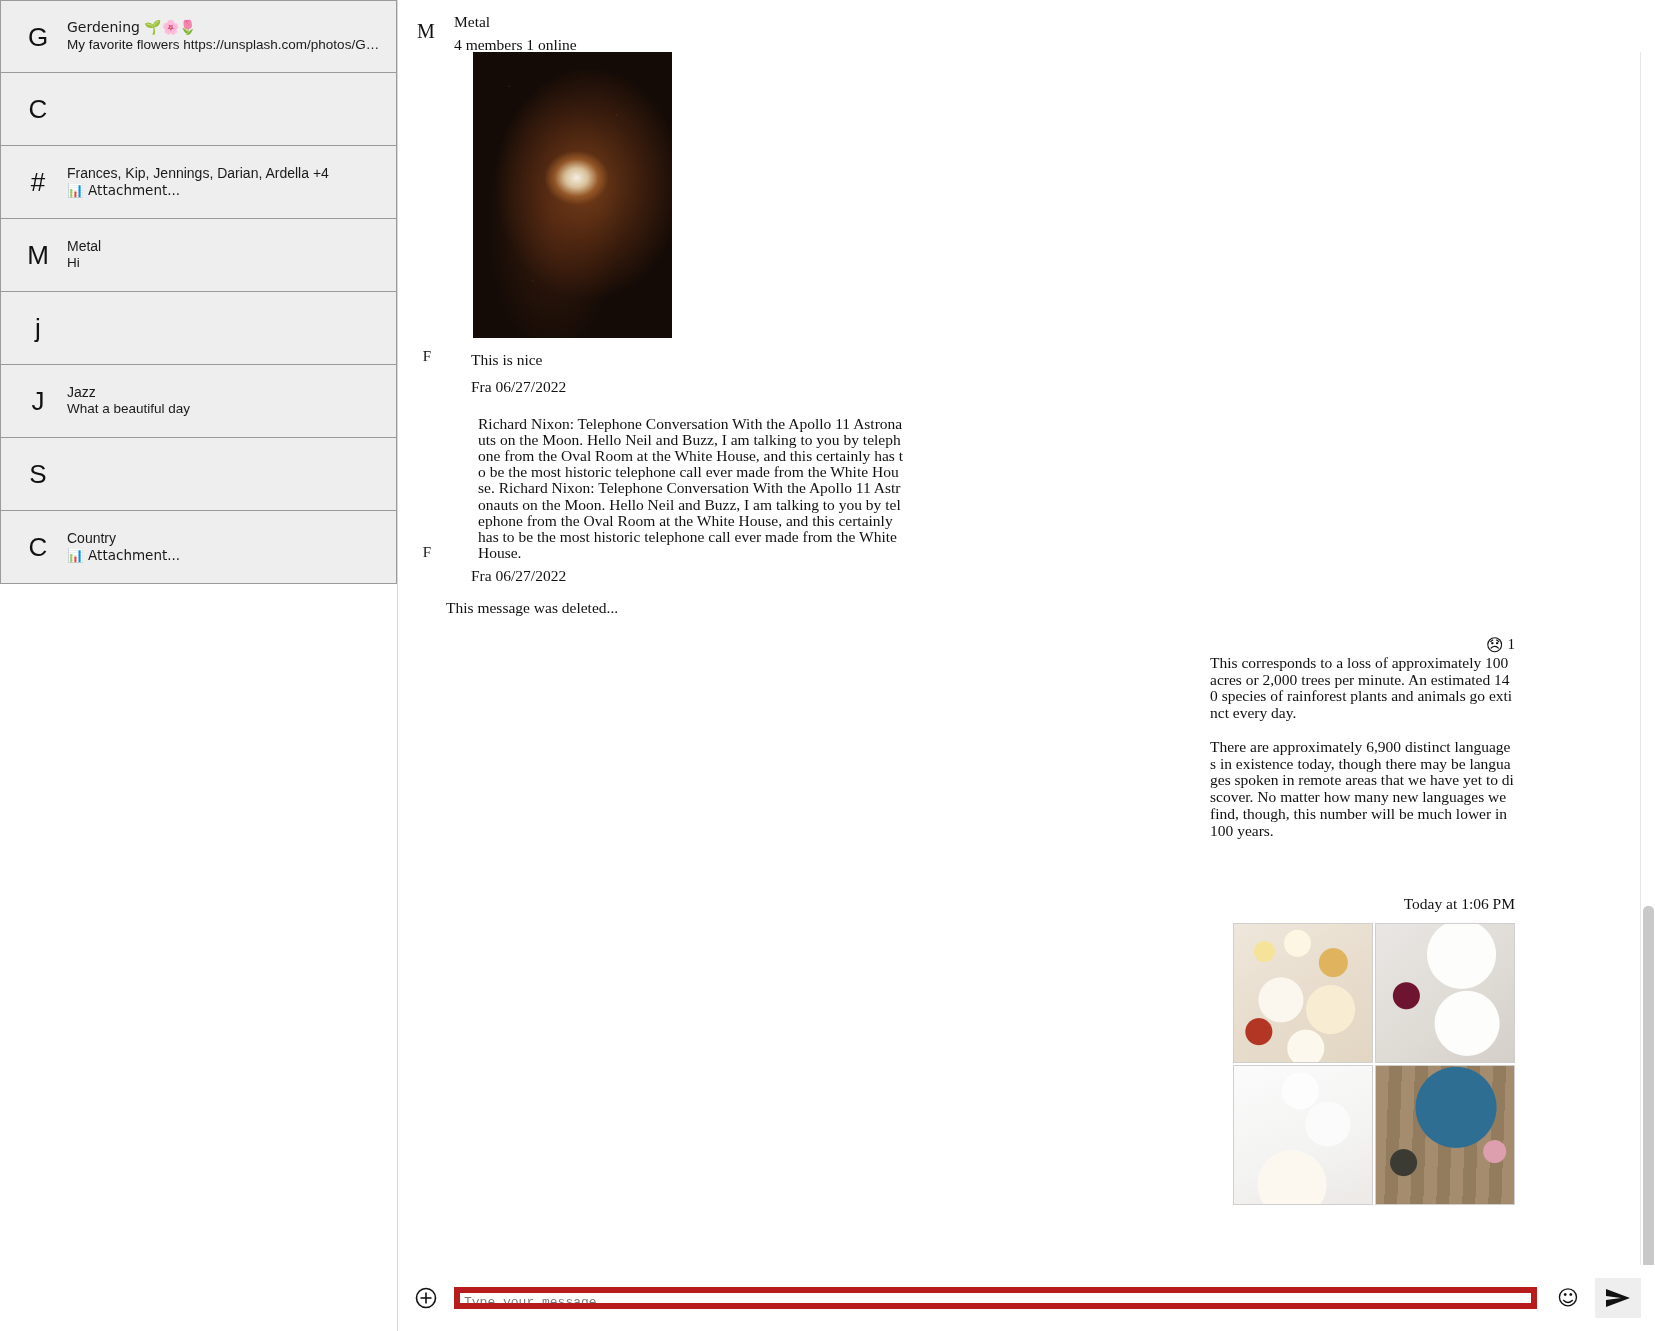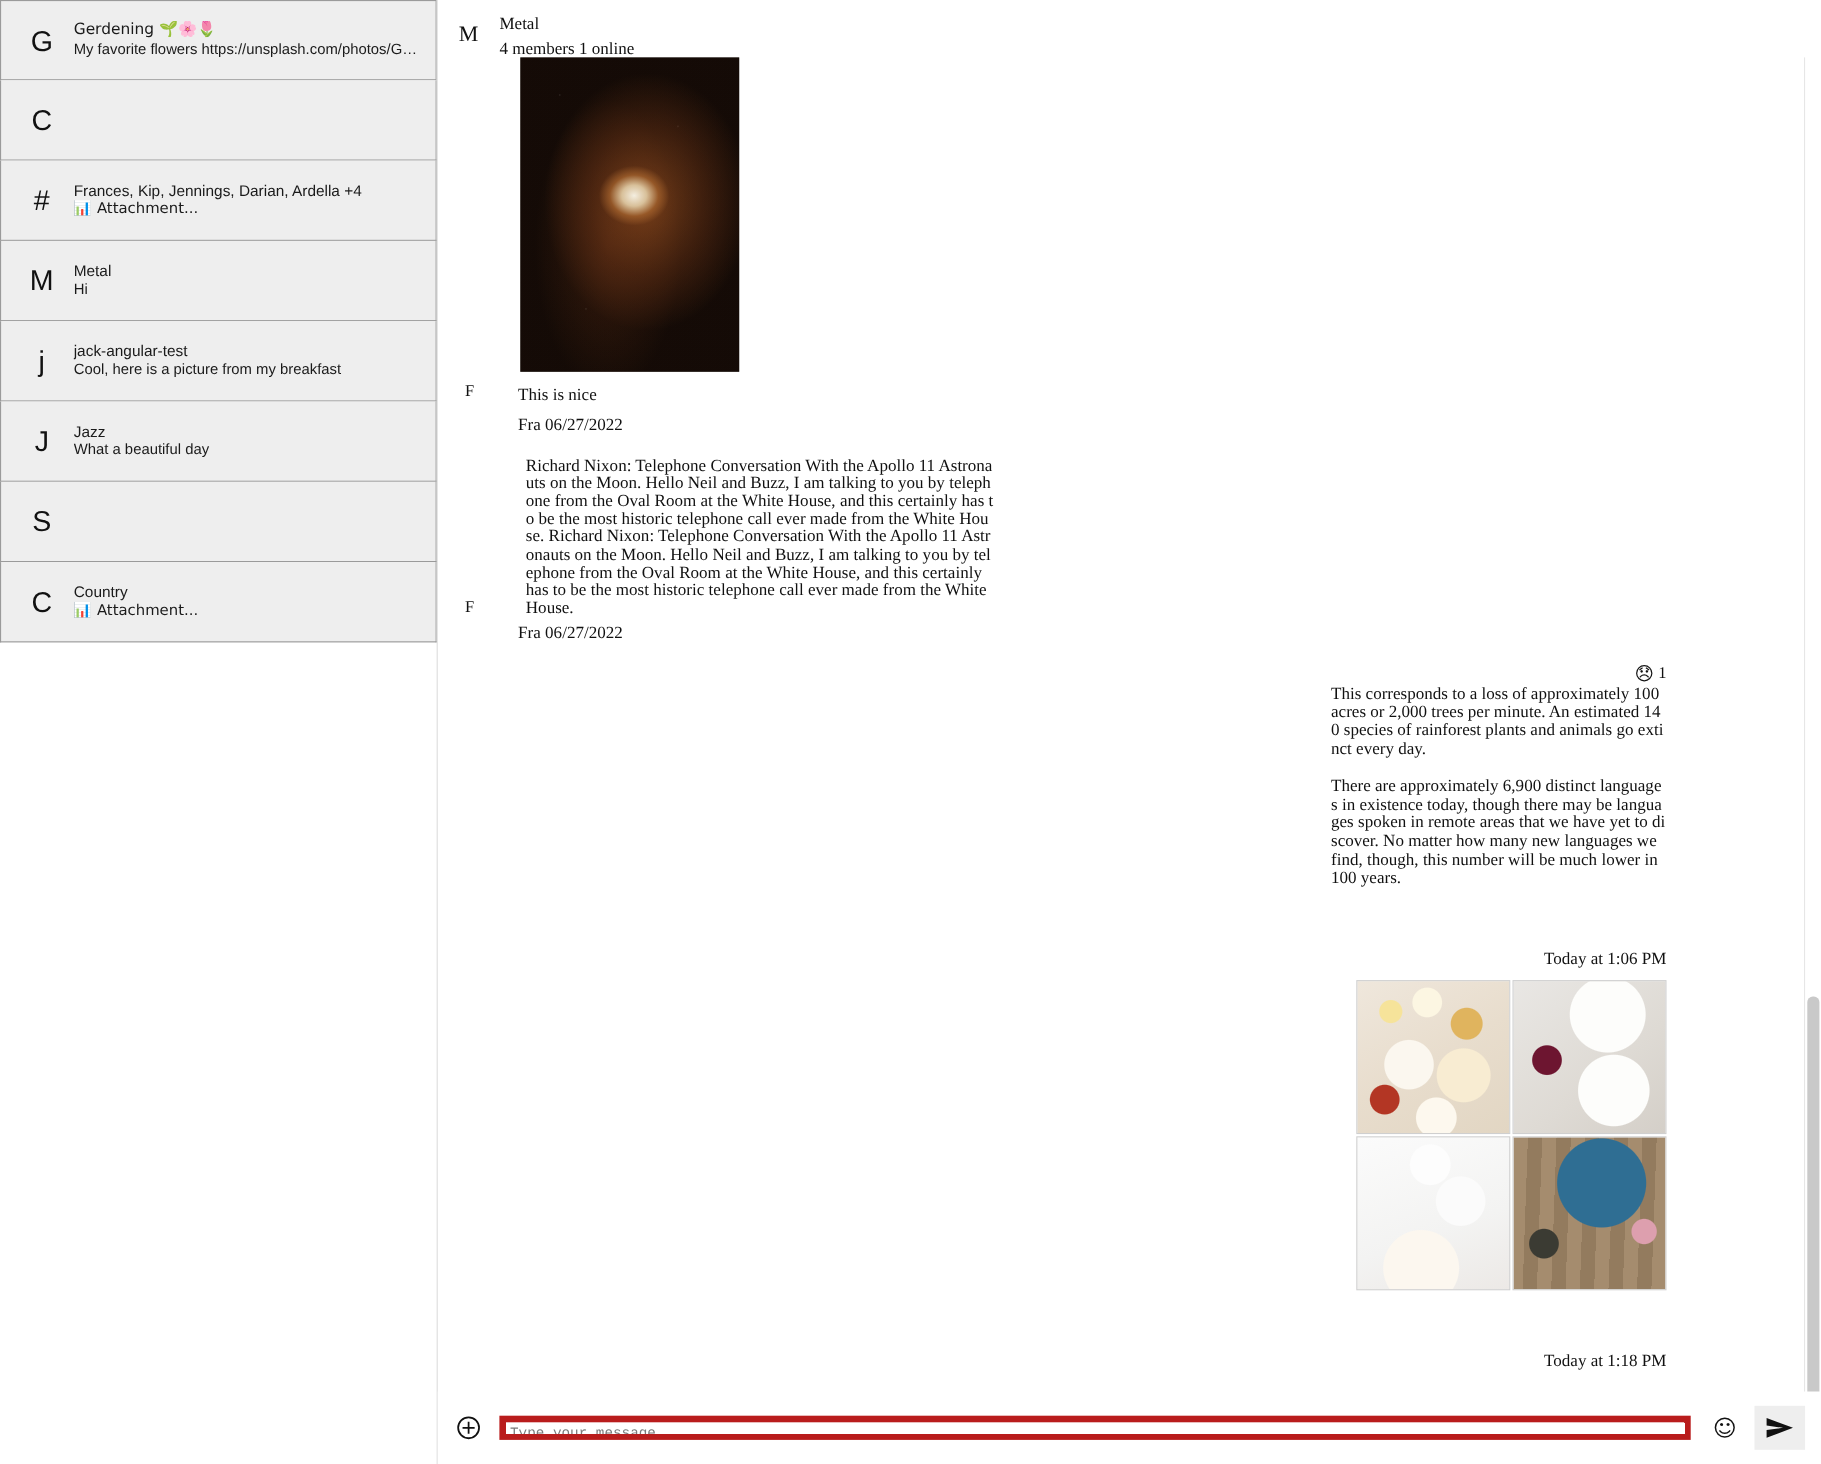--- a/index.html
+++ b/index.html
@@ -360,24 +360,20 @@
     <div class="conv">
       <div class="conv-avatar">M</div>
       <div class="conv-body">
         <div class="conv-title">Metal</div>
         <div class="conv-sub">Hi</div>
       </div>
     </div>
 
     <div class="conv">
       <div class="conv-avatar">j</div>
-      <div class="conv-body">
-        <div class="conv-title">jack-angular-test</div>
-        <div class="conv-sub">Cool, here is a picture from my breakfast</div>
-      </div>
     </div>
 
     <div class="conv">
       <div class="conv-avatar">J</div>
       <div class="conv-body">
         <div class="conv-title">Jazz</div>
         <div class="conv-sub">What a beautiful day</div>
       </div>
     </div>
 
@@ -418,20 +414,21 @@
       <div class="meta" style="margin-left:73px;">Fra 06/27/2022</div>
 
       <div class="msg-row" style="padding-top:20px;">
         <div class="msg-avatar" style="align-self:flex-end;">F</div>
         <div class="msg-content">
           <div class="long-text">Richard Nixon: Telephone Conversation With the Apollo 11 Astronauts on the Moon. Hello Neil and Buzz, I am talking to you by telephone from the Oval Room at the White House, and this certainly has to be the most historic telephone call ever made from the White House. Richard Nixon: Telephone Conversation With the Apollo 11 Astronauts on the Moon. Hello Neil and Buzz, I am talking to you by telephone from the Oval Room at the White House, and this certainly has to be the most historic telephone call ever made from the White House.</div>
         </div>
       </div>
       <div class="meta" style="margin-left:73px;">Fra 06/27/2022</div>
 
+      <div class="deleted">This message was deleted...</div>
 
       <div class="right-block">
         <div class="reaction">
           <span class="rx-emoji">😞</span>
           <span>1</span>
         </div>
         <div class="para">This corresponds to a loss of approximately 100 acres or 2,000 trees per minute. An estimated 140 species of rainforest plants and animals go extinct every day.</div>
         <div class="para">There are approximately 6,900 distinct languages in existence today, though there may be languages spoken in remote areas that we have yet to discover. No matter how many new languages we find, though, this number will be much lower in 100 years.</div>
         <div class="stamp">Today at 1:06 PM</div>
       </div>

